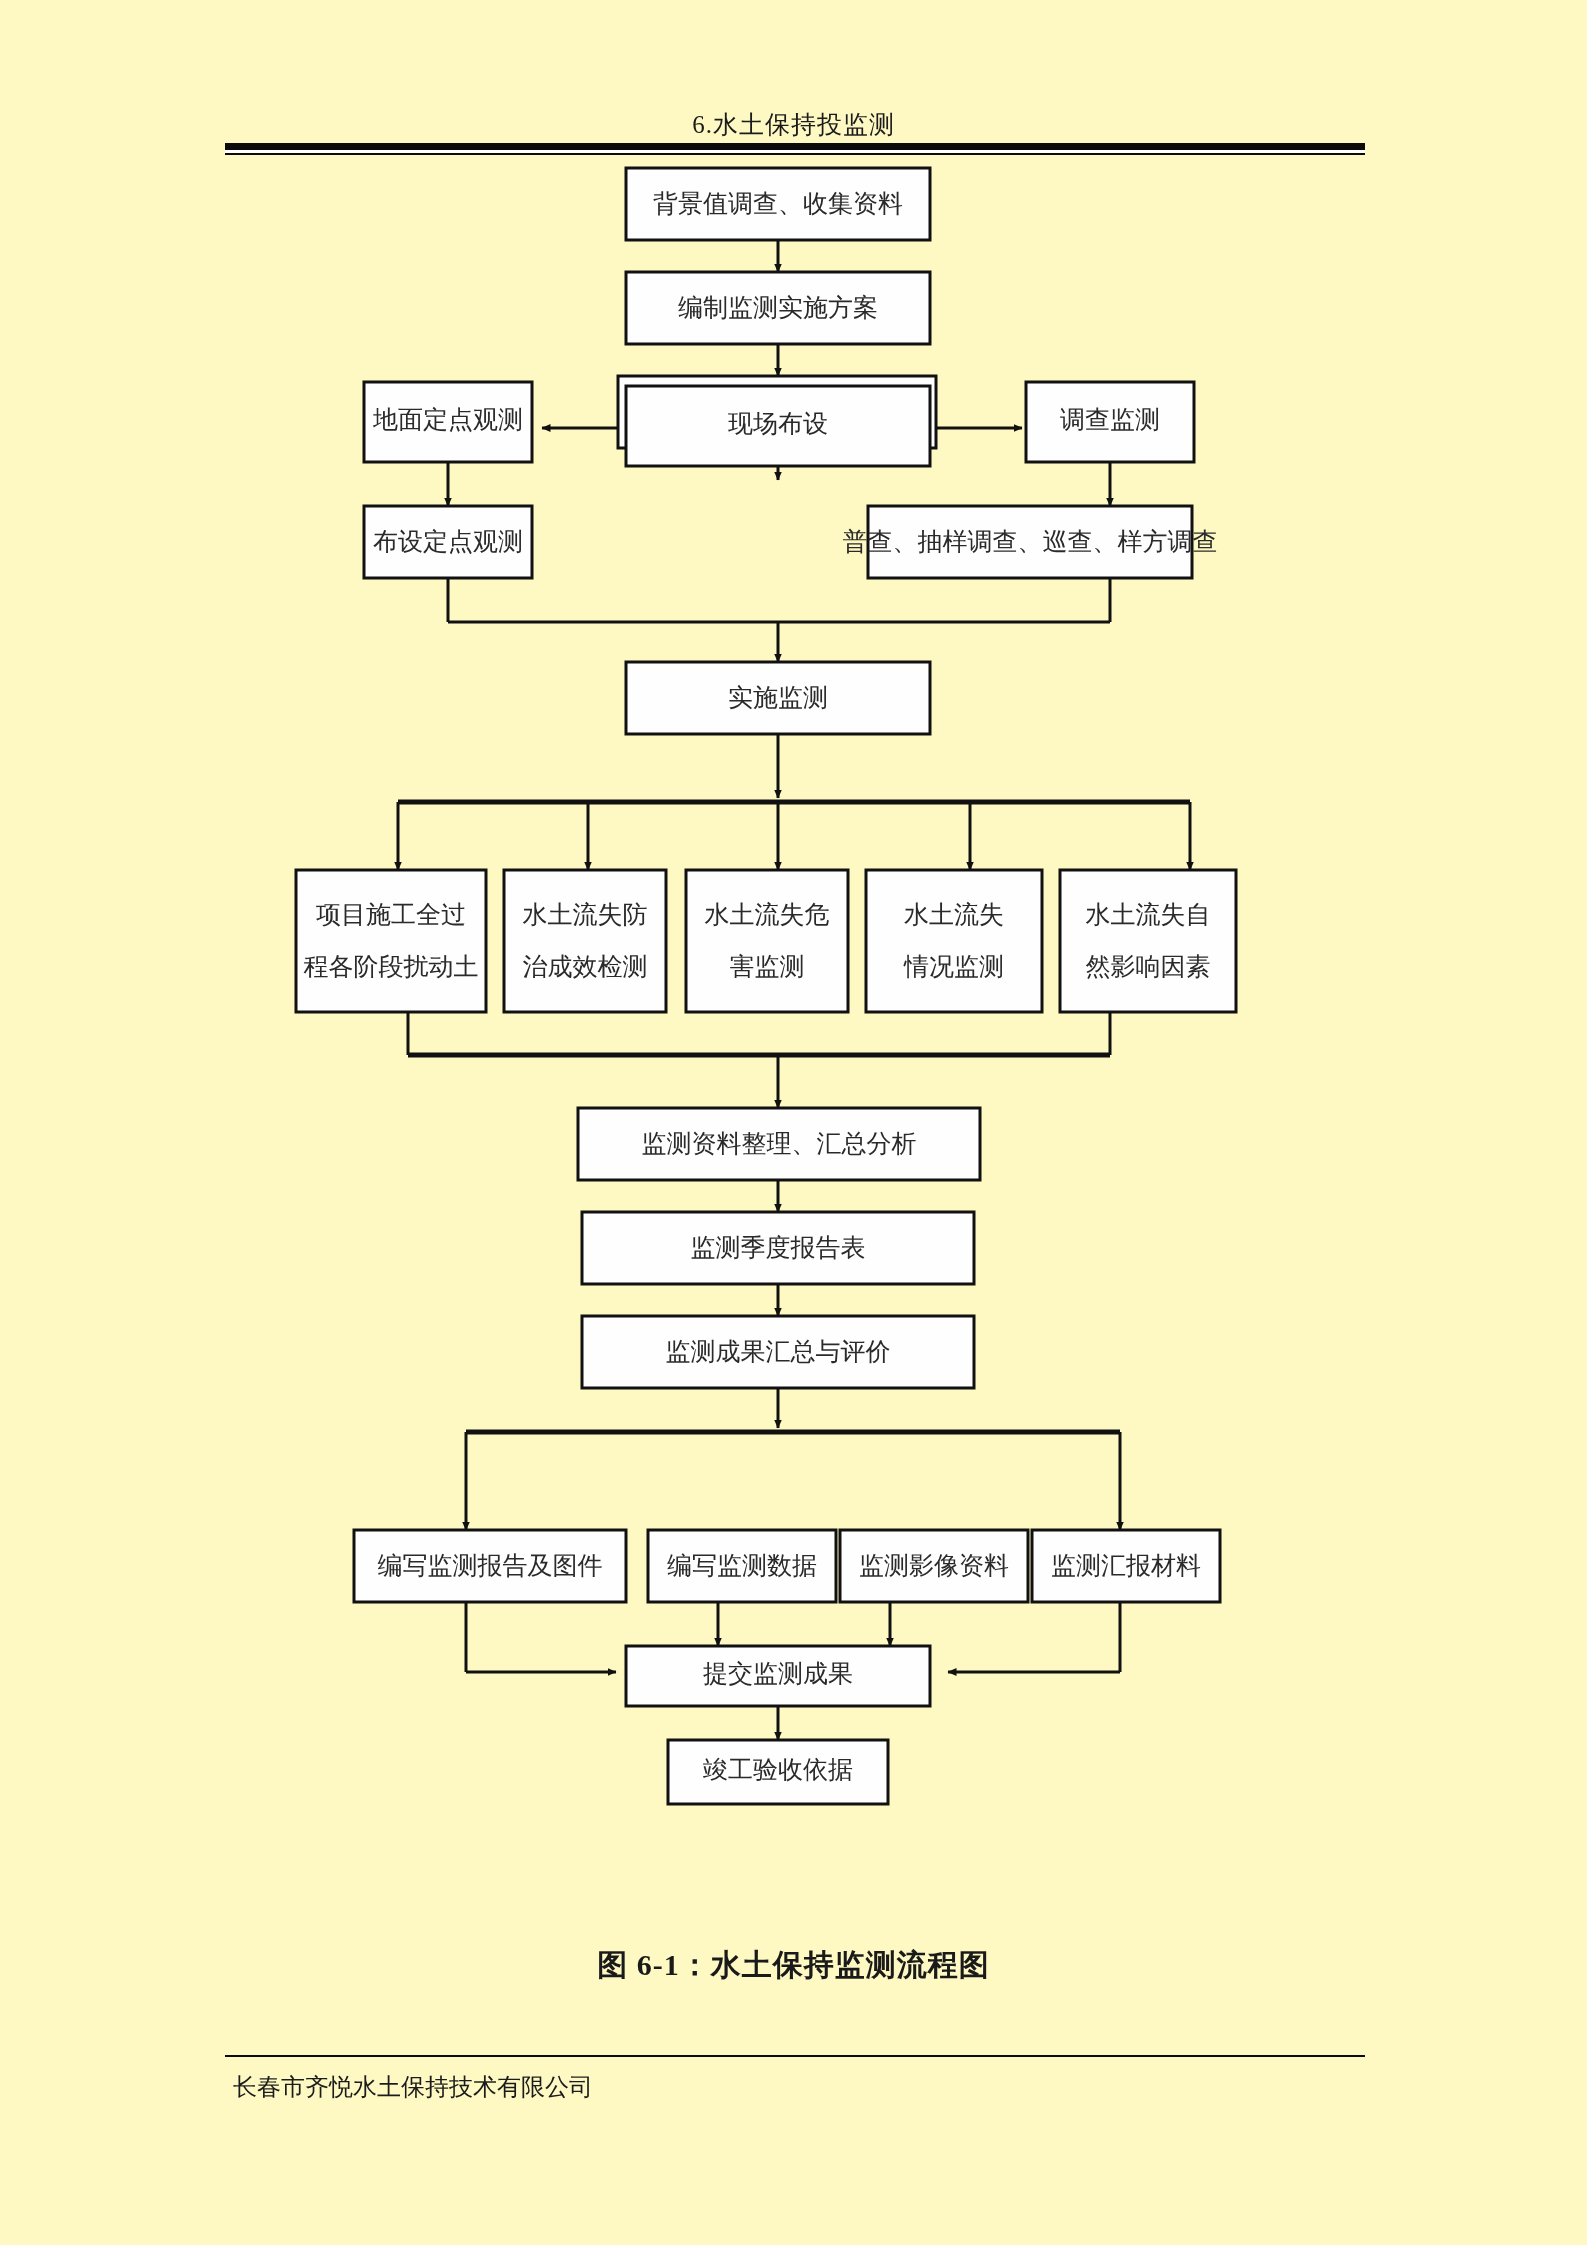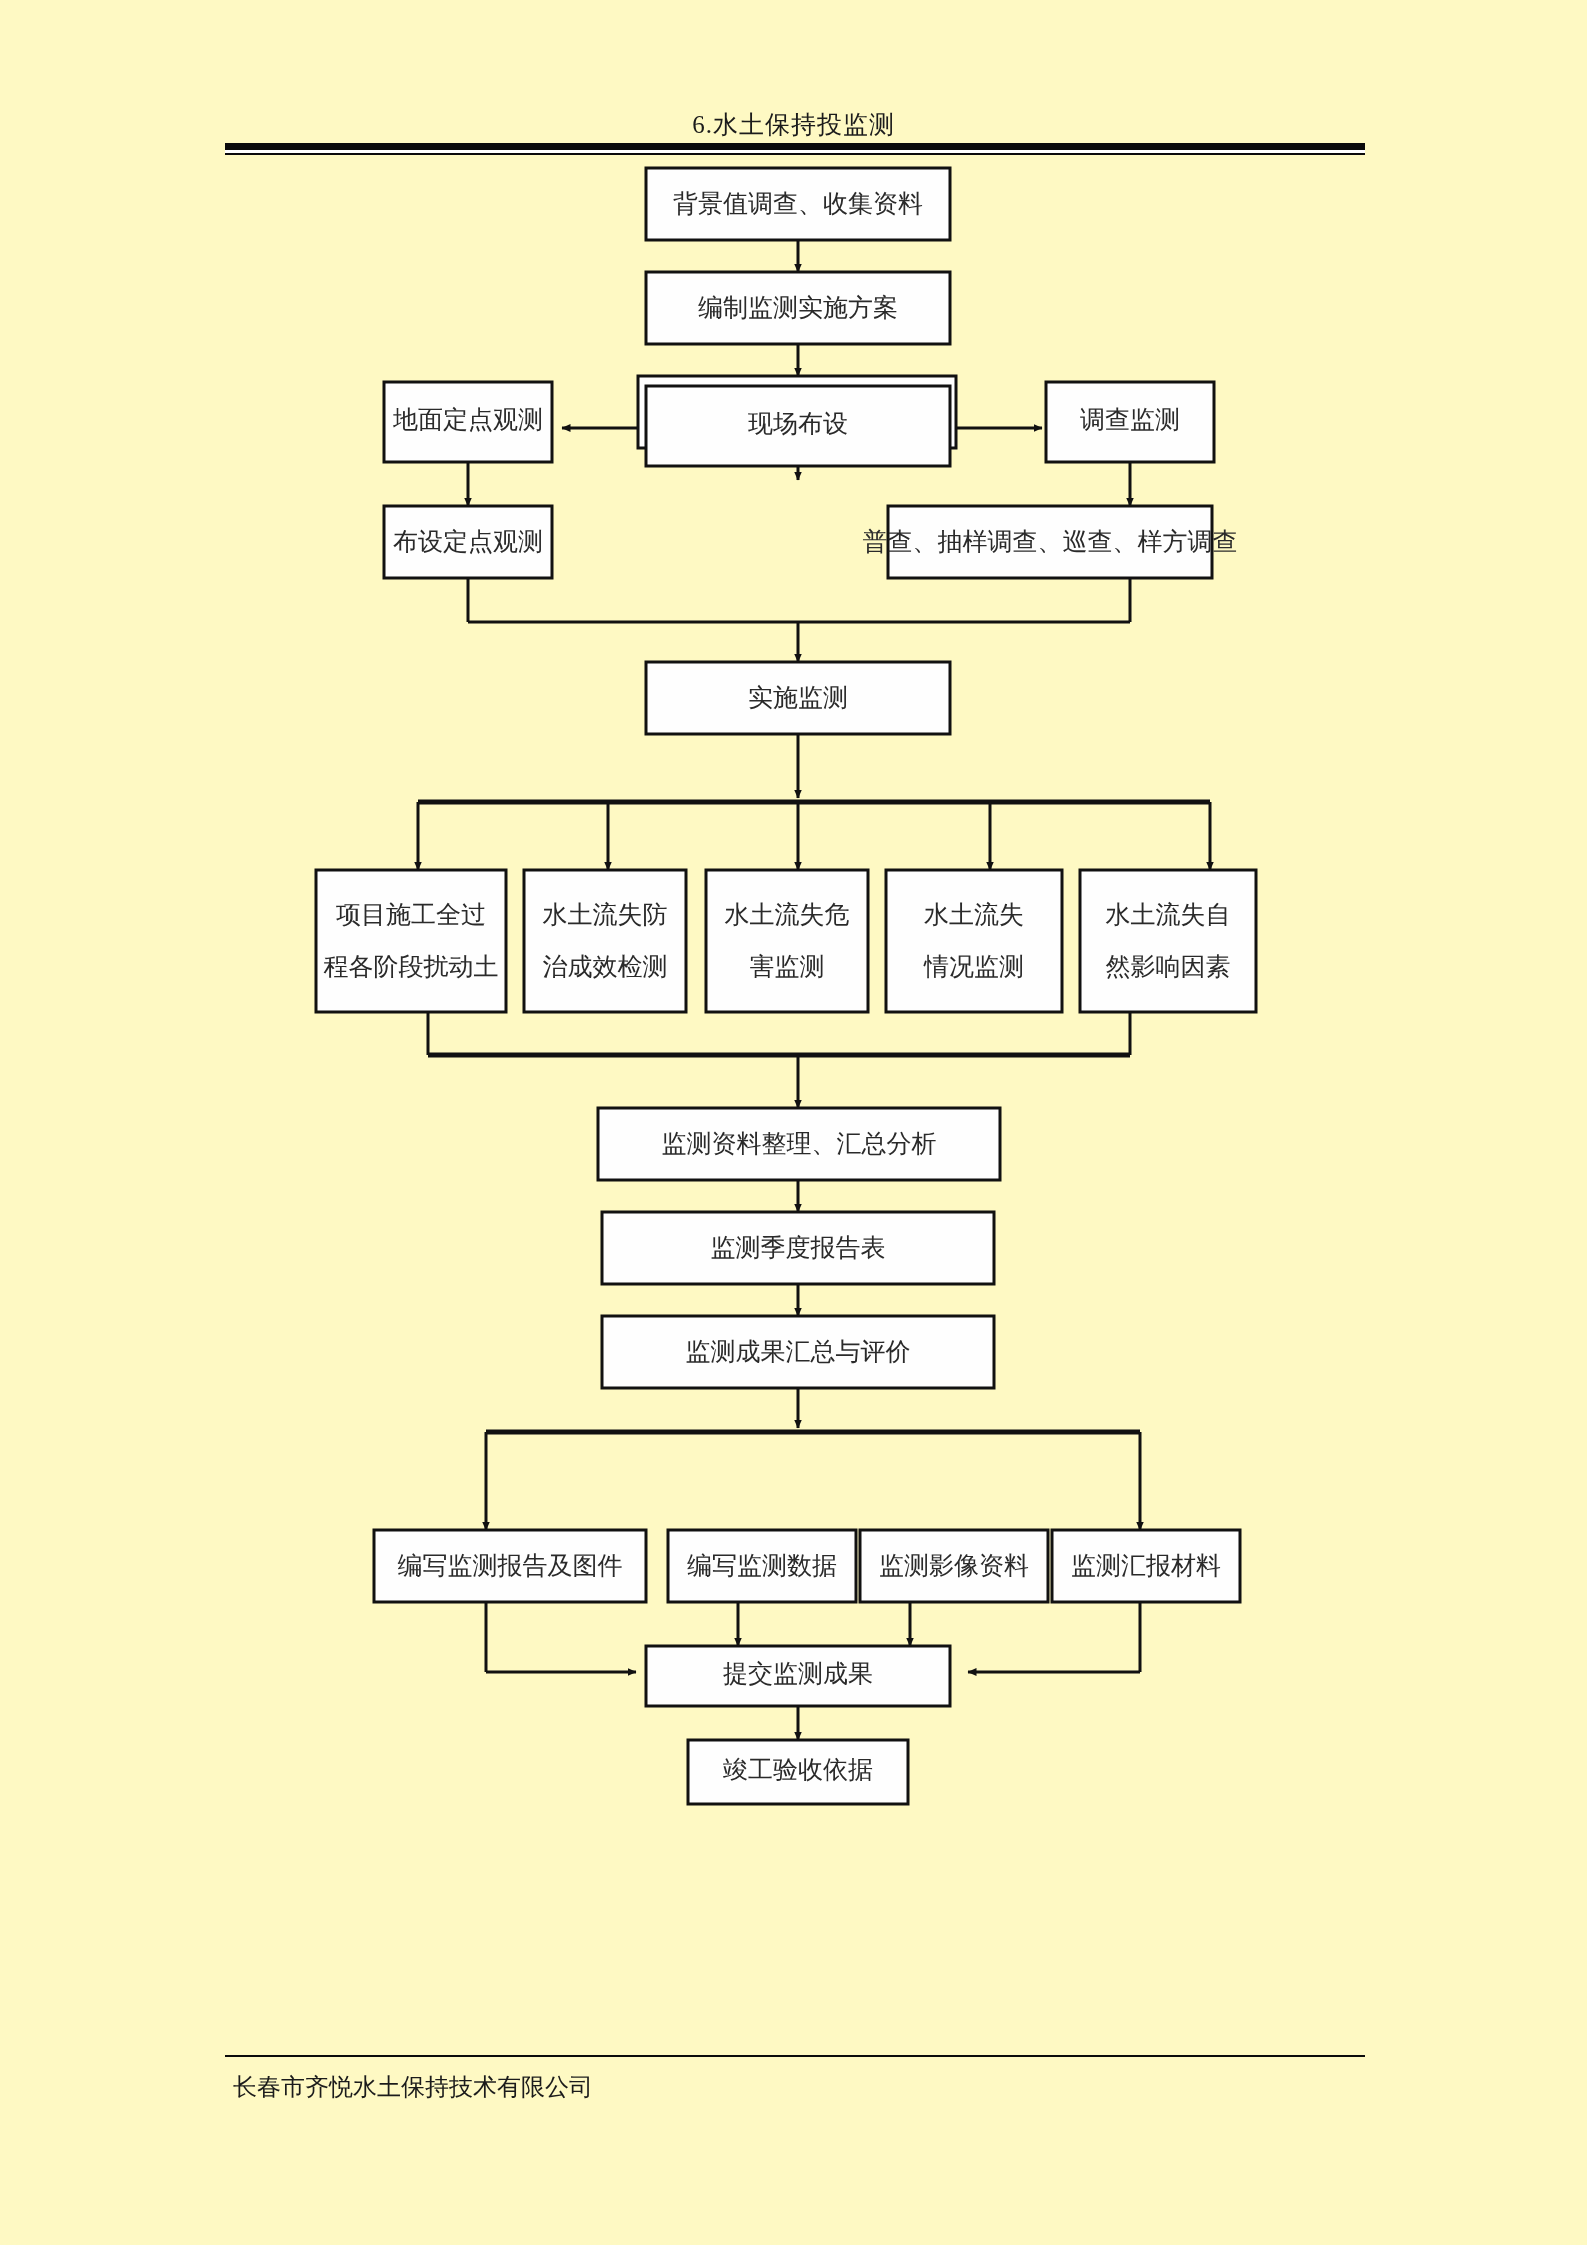--- a/index.html
+++ b/index.html
@@ -6,21 +6,21 @@
   body{width:1587px;height:2245px;font-family:"Liberation Serif",serif;color:#1a1a1a;}
   .page{position:relative;width:1587px;height:2245px;background:#fef9c3;}
 
   .header{position:absolute;left:0;top:108px;width:1587px;text-align:center;}
   .header-title{font-family:"Liberation Serif",serif;font-size:25px;letter-spacing:1px;color:#1b1b1b;}
   .hrule-wrap{position:absolute;left:225px;top:143px;width:1140px;}
   .hrule-thick{height:7px;background:#0b0b0b;}
   .hrule-gap{height:3px;background:#fff;}
   .hrule-thin{height:2px;background:#0b0b0b;}
 
-  .flow{position:absolute;left:0;top:160px;width:1349px;height:1760px;padding-left:20px;}
+  .flow{position:absolute;left:0;top:160px;width:1349px;height:1760px;}
   .flow svg{display:block;}
 
   .fig-caption{position:absolute;left:0;top:1945px;width:1587px;text-align:center;
     font-family:"Liberation Serif",serif;font-weight:bold;font-size:30px;letter-spacing:1px;}
 
   .footer{position:absolute;left:225px;top:2055px;width:1140px;}
   .footer-rule{height:2px;background:#0b0b0b;width:100%;}
   .footer-row{position:relative;margin-top:14px;height:40px;}
   .footer-company{position:absolute;left:8px;top:0;font-size:24px;font-family:"Liberation Serif",serif;color:#1b1b1b;text-align:right;}
   .footer-page{position:absolute;left:0;top:0;width:100%;text-align:center;font-size:24px;font-family:"Liberation Serif",serif;color:#1b1b1b;}
@@ -206,20 +206,21 @@
       <rect class="node" x="626" y="1486" width="304" height="60"></rect>
       <text class="boxlabel" x="778" y="1516">提交监测成果</text>
     </g>
     <g>
       <rect class="node" x="668" y="1580" width="220" height="64"></rect>
       <text class="boxlabel" x="778" y="1612">竣工验收依据</text>
     </g>
   </svg>
   </div>
 
+  <div class="fig-caption">图 6-1：水土保持监测流程图</div>
 
   <div class="footer">
     <div class="footer-rule"></div>
     <div class="footer-row">
       <span class="footer-company">长春市齐悦水土保持技术有限公司</span>
     </div>
   </div>
 
 </div>
 

